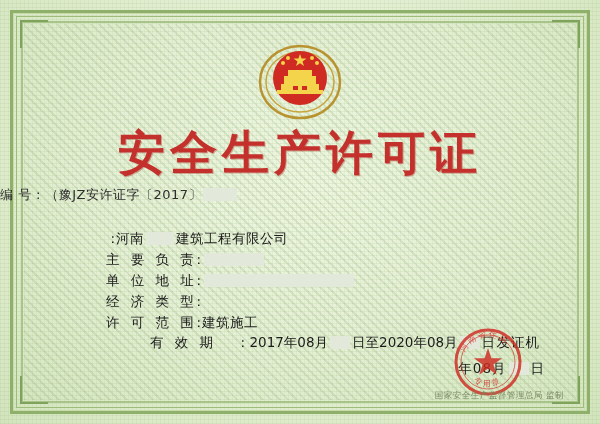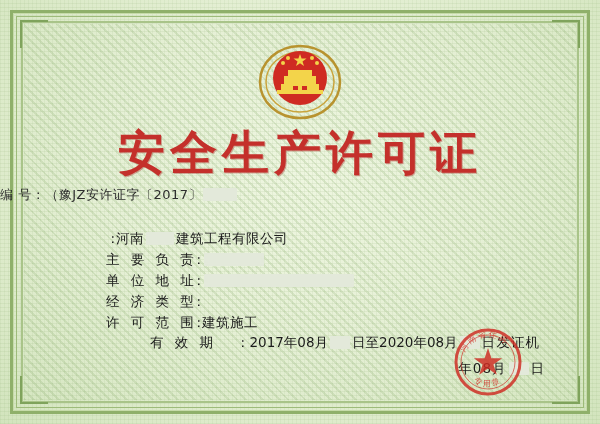--- a/index.html
+++ b/index.html
@@ -323,14 +323,15 @@
           <textPath href="#sealTop" startOffset="12%">河南省住房</textPath>
         </text>
         <path id="sealBottom" d="M 14 44 A 23 23 0 0 0 58 44" fill="none"></path>
         <text font-size="8" fill="#cf2b22" letter-spacing="2">
           <textPath href="#sealBottom" startOffset="24%">专用章</textPath>
         </text>
       </g>
     </svg>
   </div>
 
+  <div class="footer">国家安全生产监督管理总局 监制</div>
 
 </div>
 
 </body></html>

